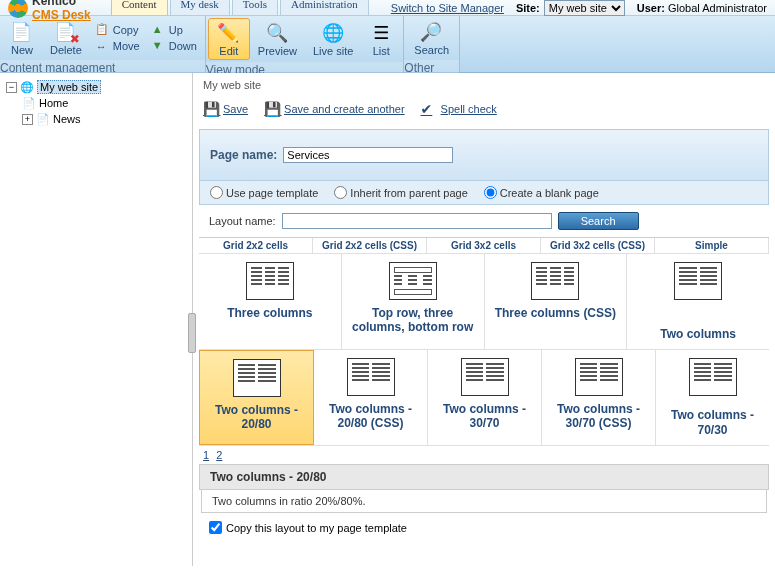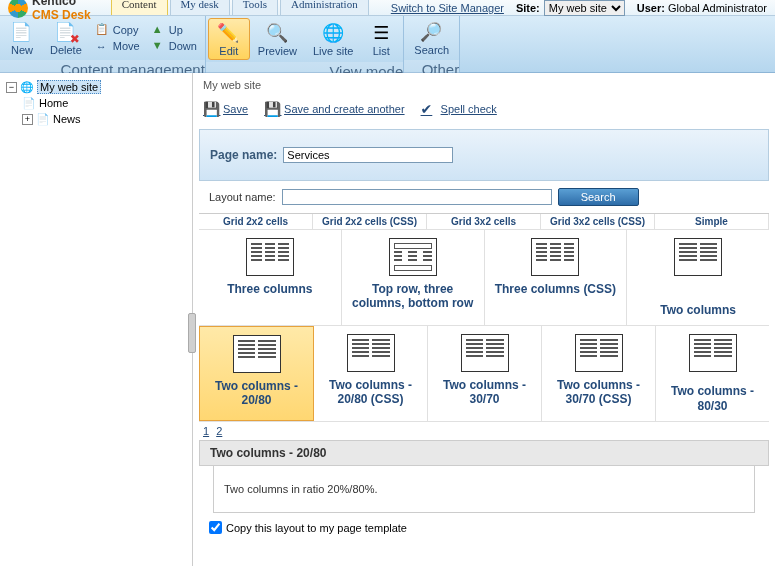--- a/index.html
+++ b/index.html
@@ -1,32 +1,32 @@
 <!DOCTYPE html>
 <html><head>
 <meta charset="utf-8">
 <style>
 * { box-sizing: border-box; margin: 0; padding: 0; }
 body { font-family: Arial, sans-serif; font-size: 11px; background: #fff; width: 775px; height: 578px; overflow: hidden; }
 .header { background: linear-gradient(#f7fbfd, #e8f3fa); border-bottom: 1px solid #b5cde0; height: 16px; display: flex; align-items: center; padding: 0 8px; }
 .logo { display: flex; align-items: center; font-size: 12px; font-weight: bold; margin-right: 20px; }
 .logo-icon { width: 20px; height: 20px; margin-right: 4px; background: radial-gradient(circle, #f90 30%, transparent 30%), conic-gradient(#39c 0 60deg, #f90 60deg 120deg, #3a6 120deg 180deg, #39c 180deg 240deg, #f90 240deg 300deg, #3a6 300deg 360deg); border-radius: 50%; }
 .logo-text1 { color: #333; }
-.logo-text2 { color: #e67e00; }
+.logo-text2 { color: #e67e00; text-decoration: underline; }
 .tabs { display: flex; align-self: flex-end; }
 .tab { padding: 4px 10px 5px; font-size: 11px; color: #254b7a; background: #e3eff8; border: 1px solid #b5cde0; border-bottom: none; margin-right: 2px; border-radius: 3px 3px 0 0; cursor: pointer; font-family: Liberation Serif, serif; }
 .tab.active { background: #fff7d6; border-color: #e6c84f; color: #333; }
 .header-right { margin-left: auto; display: flex; align-items: center; gap: 12px; font-size: 11px; }
 .header-right a { color: #254b7a; text-decoration: underline; }
 .site-sel { display: flex; align-items: center; gap: 4px; }
 .site-sel select { font-size: 11px; border: 1px solid #7a9ab5; }
 .ribbon { background: linear-gradient(#d9ecf9, #b5d6ee); border-bottom: 1px solid #8db5d6; display: flex; height: 57px; }
 .rgroup { border-right: 1px solid #9dc2e0; display: flex; flex-direction: column; }
 .rgroup-body { display: flex; flex: 1; padding: 2px; }
-.rgroup-label { text-align: right; font-size: 15px; color: #4a6a8a; padding: 1px 0; background: rgba(255,255,255,0.2); }
+.rgroup-label { text-align: left; font-size: 12px; color: #4a6a8a; padding: 1px 0; background: rgba(255,255,255,0.2); }
 .rbtn-lg { display: flex; flex-direction: column; align-items: center; justify-content: center; padding: 2px 8px; cursor: pointer; border-radius: 3px; }
 .rbtn-lg.active { background: linear-gradient(#ffe9a8, #ffd35c); border: 1px solid #e6a23c; }
 .rbtn-lg .ic { width: 24px; height: 24px; display: flex; align-items: center; justify-content: center; font-size: 18px; }
 .rbtn-lg span { font-size: 11px; color: #254b7a; }
 .rbtn-sm-col { display: flex; flex-direction: column; justify-content: center; }
 .rbtn-sm { display: flex; align-items: center; padding: 1px 6px; cursor: pointer; font-size: 11px; color: #254b7a; }
 .rbtn-sm .ic { width: 14px; height: 14px; margin-right: 3px; font-size: 11px; }
 .main { display: flex; height: 493px; }
 .tree { width: 193px; border-right: 1px solid #ccc; padding: 6px; background: #fff; position: relative; }
 .tree-item { display: flex; align-items: center; padding: 1px 0; font-size: 11px; }
@@ -58,21 +58,21 @@
 .gcell.sel { background: linear-gradient(#ffe9a8, #ffd772); border: 1px solid #e6a23c; }
 .thumb { width: 48px; height: 38px; border: 1px solid #333; background: #fff; margin-bottom: 6px; padding: 4px; display: flex; }
 .thumb-col { flex: 1; display: flex; flex-direction: column; gap: 2px; }
 .thumb-col + .thumb-col { margin-left: 3px; }
 .thumb-line { height: 2px; background: #555; }
 .thumb-row { height: 6px; border: 1px solid #555; margin-bottom: 2px; }
 .gcell .cap { font-size: 12px; color: #254b7a; font-weight: bold; line-height: 1.2; }
 .pager { padding: 3px 10px; font-size: 11px; }
 .pager a { color: #254b7a; text-decoration: underline; margin-right: 4px; }
 .detail-head { background: #e8e8e8; border: 1px solid #ccc; padding: 5px 10px; margin: 0 6px; font-size: 12px; font-weight: bold; color: #333; }
-.detail-body { padding: 17px 10px; margin: 0 20px; font-size: 11px; color: #333; border: 1px solid #ccc; border-top: none; }
+.detail-body { padding: 5px 10px; margin: 0 8px; font-size: 11px; color: #333; border: 1px solid #ccc; border-top: none; }
 .copy-row { padding: 8px 10px; margin: 0 6px; font-size: 11px; display: flex; align-items: center; gap: 4px; }
 </style>
 </head>
 <body>
 
 <div class="header">
   <div class="logo">
     <div class="logo-icon"></div>
     <div><span class="logo-text1">Kentico</span><br><span class="logo-text2">CMS Desk</span></div>
   </div>
@@ -189,20 +189,34 @@
           <span>Save and create another</span>
         </div>
       <div class="tbtn">
           <span class="ic">✔</span>
           <span>Spell check</span>
         </div>
     </div>
     <div class="page-name-bar">
       <b>Page name:</b>
       <input type="text" value="Services" style="">
+    </div>
+    <div class="options-bar">
+      <label>
+          <input type="radio" name="tpl" style=""> 
+          <span>Use page template</span>
+        </label>
+      <label>
+          <input type="radio" name="tpl" style=""> 
+          <span>Inherit from parent page</span>
+        </label>
+      <label>
+          <input type="radio" name="tpl" checked="" style=""> 
+          <span>Create a blank page</span>
+        </label>
     </div>
     <div class="search-bar">
       <label>Layout name:</label>
       <input type="text" value="" style="">
       <button class="search-btn">Search</button>
     </div>
 
     <div class="grid-wrap">
       <div class="row-partial">
         <div class="pcell">Grid 2x2 cells</div>
@@ -395,21 +409,21 @@
                 <div class="thumb-line"></div>
               </div>
               <div class="thumb-col">
                 <div class="thumb-line"></div>
                 <div class="thumb-line"></div>
                 <div class="thumb-line"></div>
                 <div class="thumb-line"></div>
                 <div class="thumb-line"></div>
               </div>
             </div>
-            <div class="cap">Two columns - 80/30</div>
+            <div class="cap">Two columns - 70/30</div>
           </div>
         </div>
     </div>
 
     <div class="pager">
       <a href="#">1</a>
       <a href="#">2</a>
     </div>
     <div class="detail-head">Two columns - 20/80</div>
     <div class="detail-body">Two columns in ratio 20%/80%.</div>

